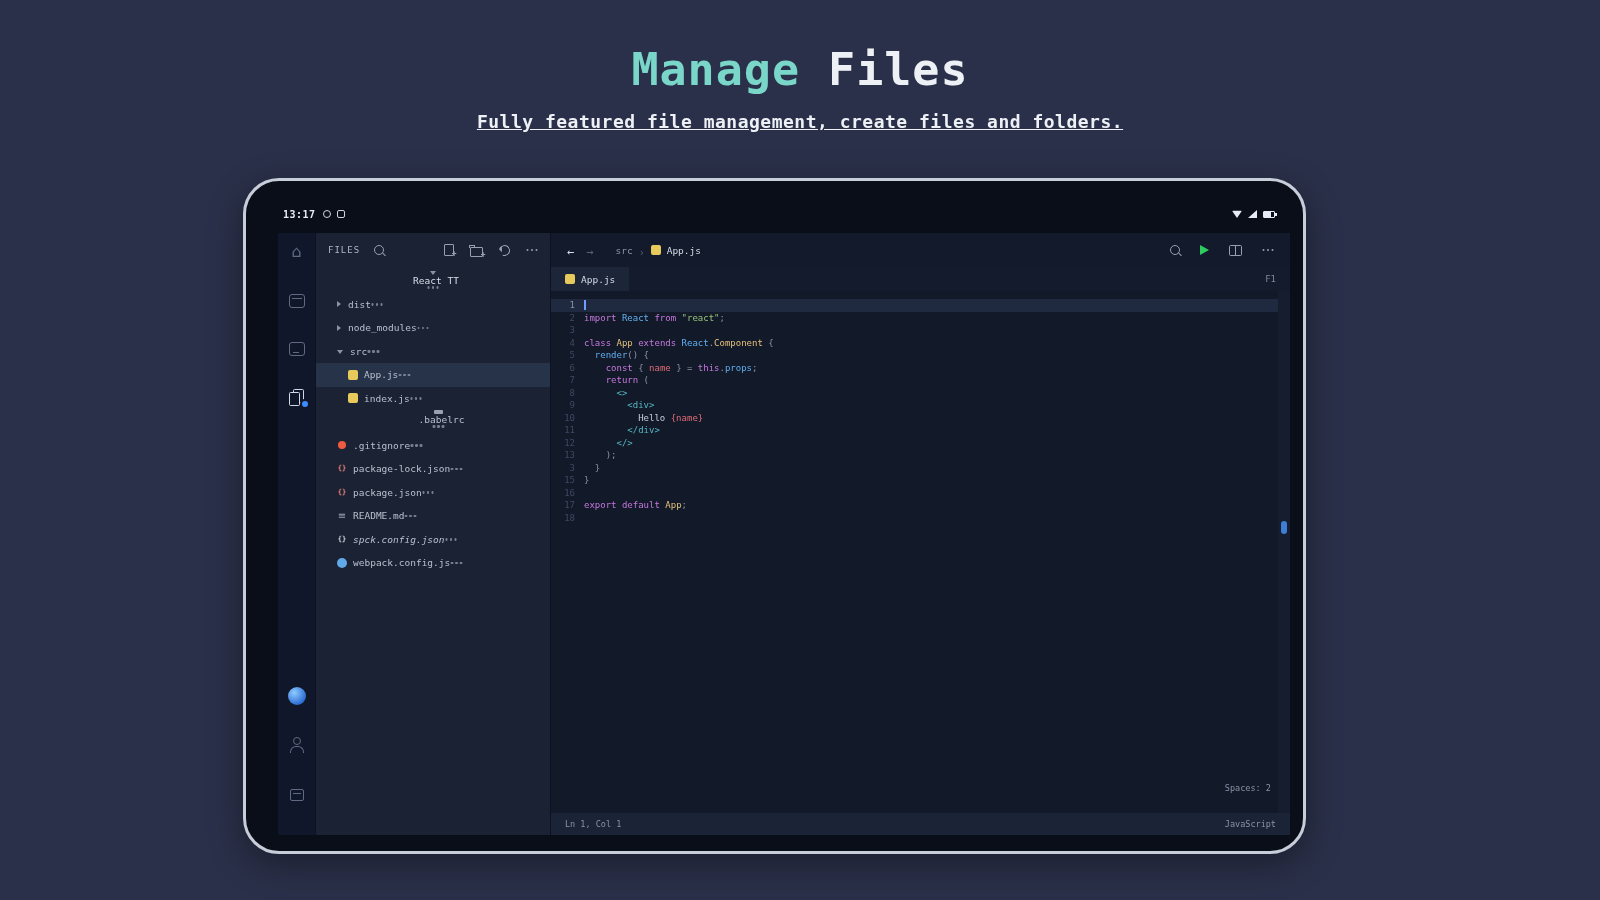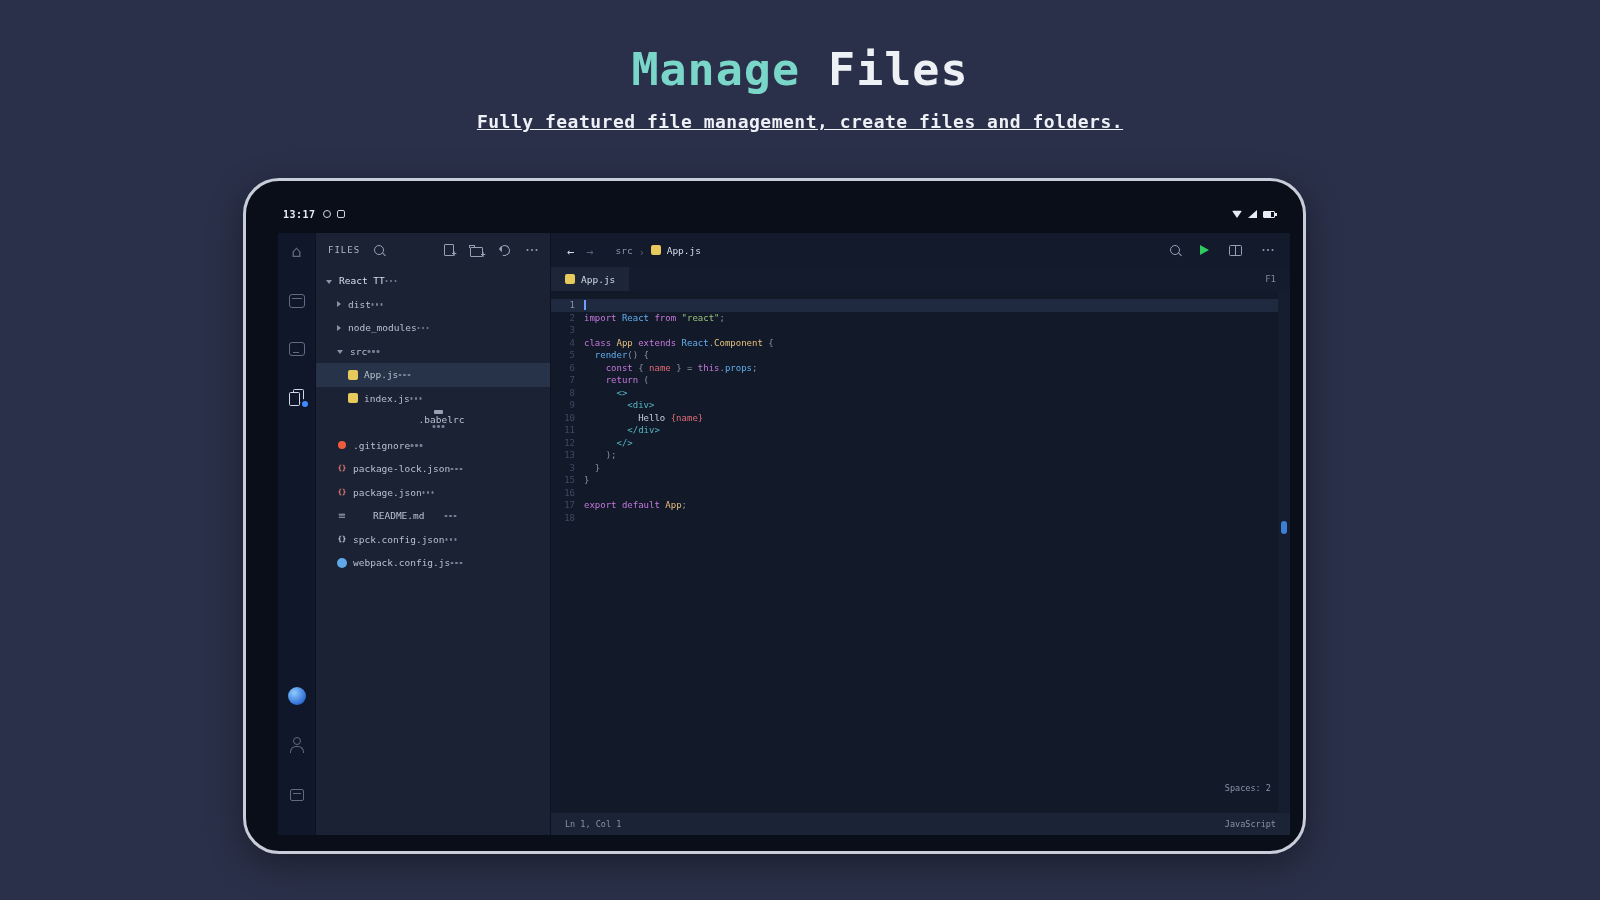--- a/index.html
+++ b/index.html
@@ -171,21 +171,21 @@
         <span class="side-title">FILES</span>
         <span class="side-actions">
             <span class="ic ic-search"></span>
             <span class="ic ic-new-file"></span>
             <span class="ic ic-new-folder"></span>
             <span class="ic ic-refresh"></span>
             <span class="ic ic-more"></span>
           </span>
       </div>
       <div class="tree">
-          <div class="tree-row" style="padding-left: 10px;">
+          <div class="tree-row" style="padding-left: 10px; flex-direction: column;">
             <span class="chev chev-down"></span>
             <span class="tree-label root">React TT</span>
             <span class="ic ic-more row-more"></span>
           </div>
           <div class="tree-row" style="padding-left: 21px;">
             <span class="chev chev-right"></span>
             <span class="tree-label">dist</span>
             <span class="ic ic-more row-more"></span>
           </div>
           <div class="tree-row" style="padding-left: 21px;">
@@ -221,26 +221,26 @@
           <div class="tree-row" style="padding-left: 21px;">
             <span class="fi fi-json"></span>
             <span class="tree-label">package-lock.json</span>
             <span class="ic ic-more row-more"></span>
           </div>
           <div class="tree-row" style="padding-left: 21px;">
             <span class="fi fi-json"></span>
             <span class="tree-label">package.json</span>
             <span class="ic ic-more row-more"></span>
           </div>
-          <div class="tree-row" style="padding-left: 21px; gap: 20px;">
+          <div class="tree-row" style="padding-left: 21px;">
             <span class="fi fi-md"></span>
             <span class="tree-label">README.md</span>
             <span class="ic ic-more row-more"></span>
           </div>
-          <div class="tree-row" style="padding-left: 21px;">
+          <div class="tree-row" style="padding-left: 21px; font-style: italic;">
             <span class="fi fi-config"></span>
             <span class="tree-label">spck.config.json</span>
             <span class="ic ic-more row-more"></span>
           </div>
           <div class="tree-row" style="padding-left: 21px;">
             <span class="fi fi-webpack"></span>
             <span class="tree-label">webpack.config.js</span>
             <span class="ic ic-more row-more"></span>
           </div>
         </div>

